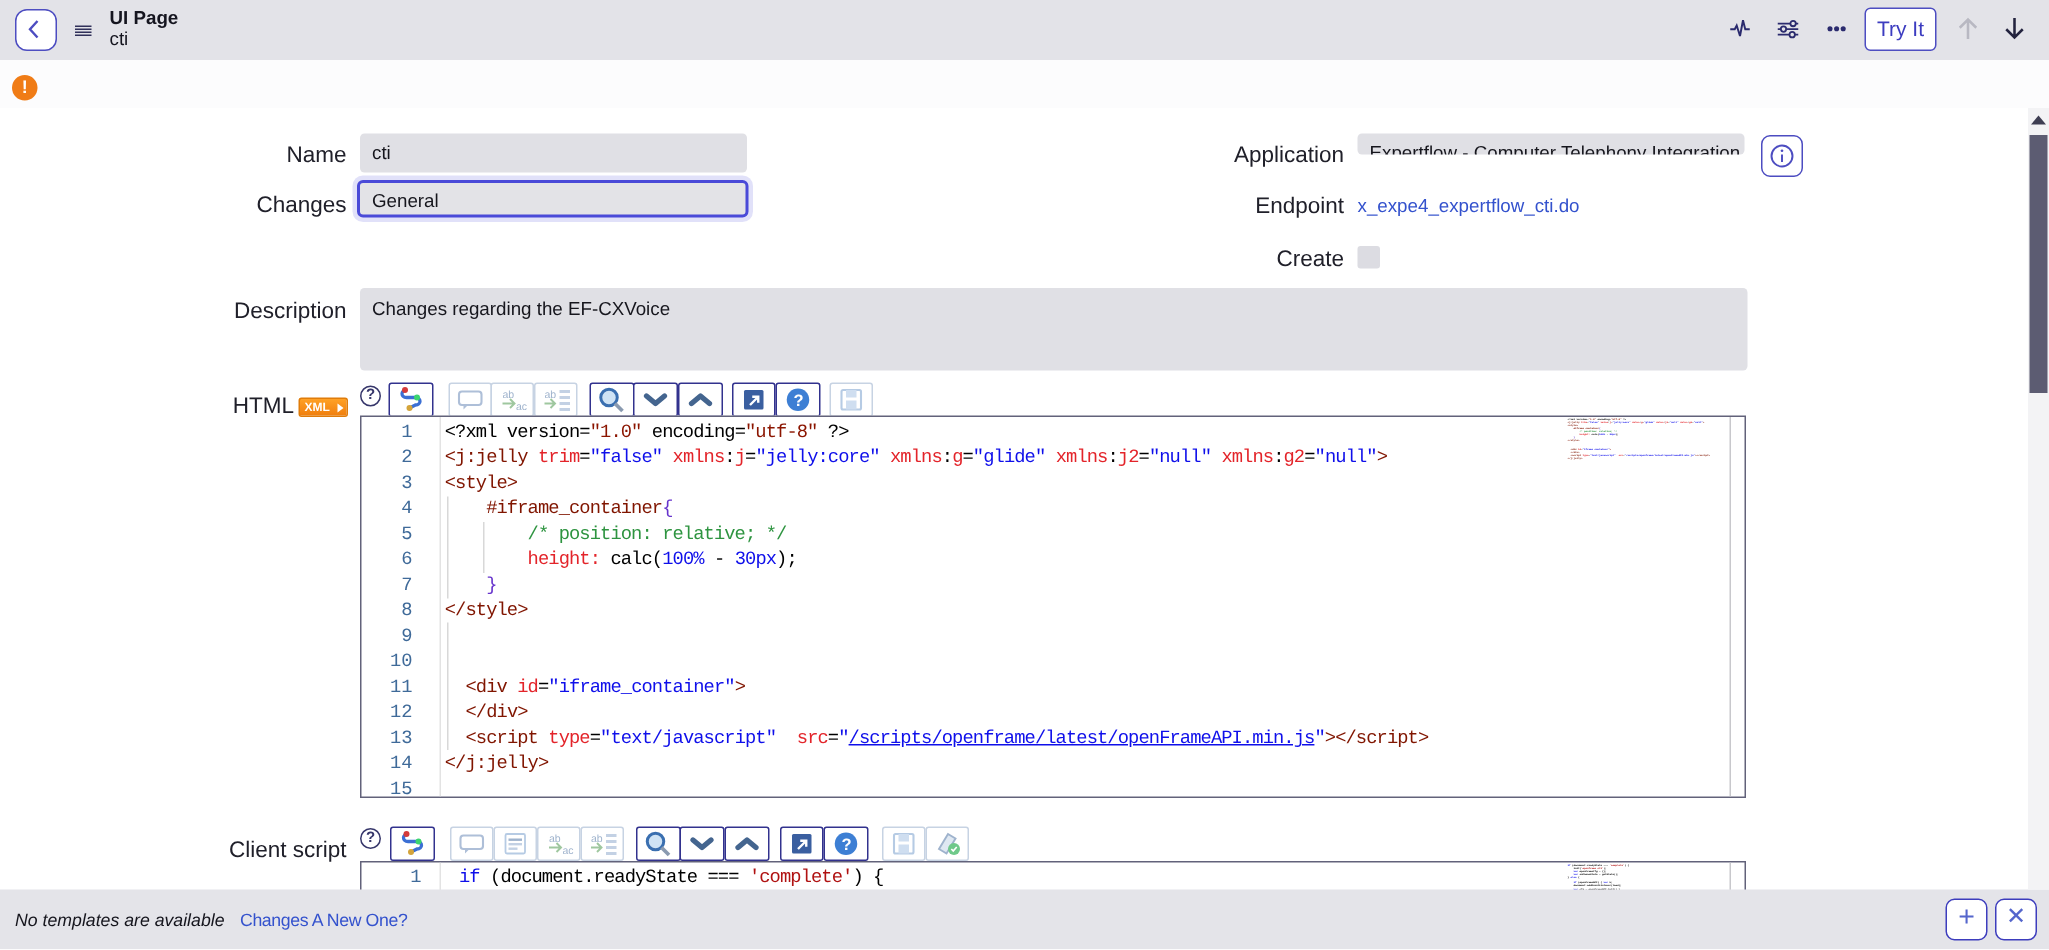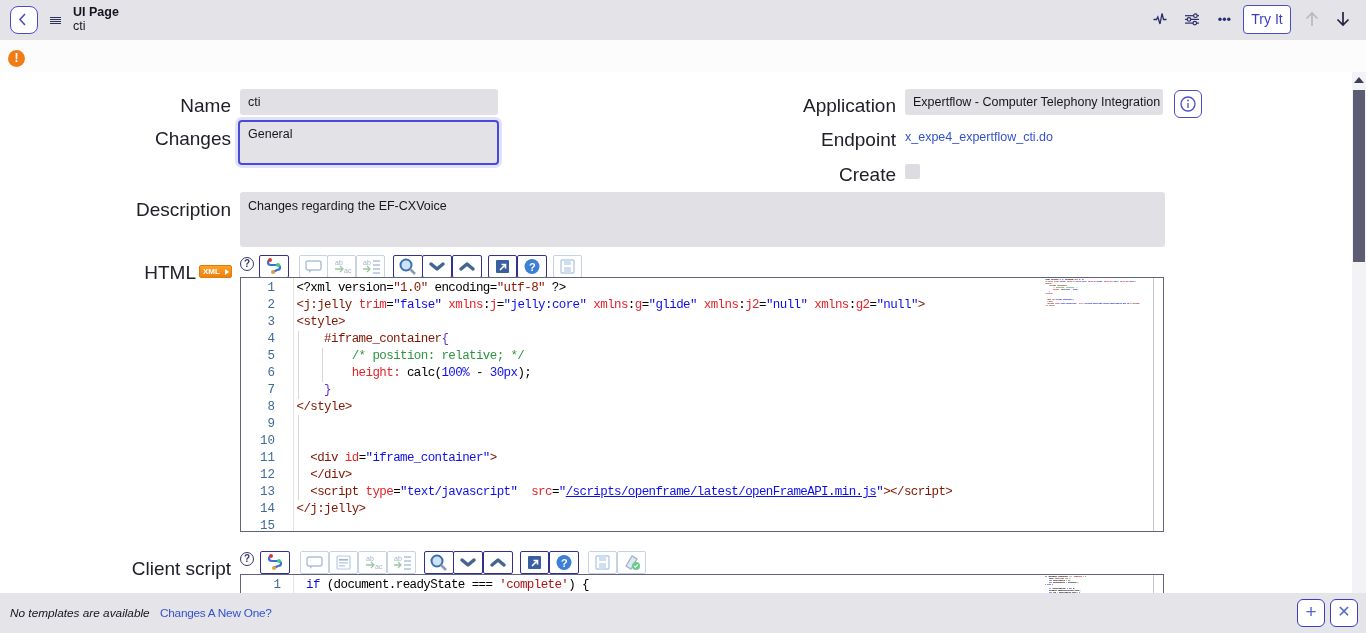--- a/index.html
+++ b/index.html
@@ -22,28 +22,28 @@
 
   
   #warn { left:0; top:40px; width:1366px; height:32px; background:#fcfcfd; }
   #warnic { left:8px; top:50px; width:17px; height:17px; border-radius:50%; background:#f07c16;
             color:#fff; font-weight:bold; font-size:12px; text-align:center; line-height:17px; }
   #warntx { left:31px; top:51.5px; font-size:12.5px; letter-spacing:-0.15px; color:#16161d; white-space:nowrap; }
   .lnk { color:#3452cd; text-decoration:none; }
   .lnkb { color:#3452cd; font-weight:bold; text-decoration:none; }
 
   
-  .lbl { font-size:19px; color:#20202a; text-align:right; }
+  .lbl { font-size:15px; color:#20202a; text-align:right; }
   .inp { background:#e0e0e5; border-radius:3px; font-size:12.5px; color:#16161d;
          padding-left:8px; overflow:hidden; white-space:nowrap; }
   #nameinp  { left:240px; top:89px;  width:258px; height:26px; line-height:26px; }
-  #appinp   { left:905px; top:89px;  width:258px; height:26px; line-height:26px; }
+  #appinp   { left:905px; top:89px;  width:258px; height:14px; line-height:26px; }
   #infobtn  { left:1174px; top:90px; width:28px; height:28px; background:#fff;
               border:1px solid #4d4dc1; border-radius:6px; }
-  #catsel   { left:238px; top:120px; width:261px; height:45px; background:#e3e3e7;
+  #catsel   { left:238px; top:120px; width:261px; height:25px; background:#e3e3e7;
               border:2px solid #4a4ad8; border-radius:4px; line-height:25px;
               box-shadow:0 0 0 3px rgba(90,90,220,0.18); font-size:12.5px; color:#16161d;
               padding-left:8px; }
   #endp     { left:905px; top:130px; font-size:12.5px; color:#3452cd; }
   #dirchk   { left:905px; top:164px; width:15px; height:15px; background:#dcdce2; border-radius:2px; }
   #descta   { left:240px; top:192px; width:925px; height:55px; background:#e0e0e5; border-radius:3px;
               font-size:12.5px; color:#16161d; padding:7px 8px; }
 
   
   .edbox { background:#fff; border:1px solid #62627a; overflow:hidden; }

